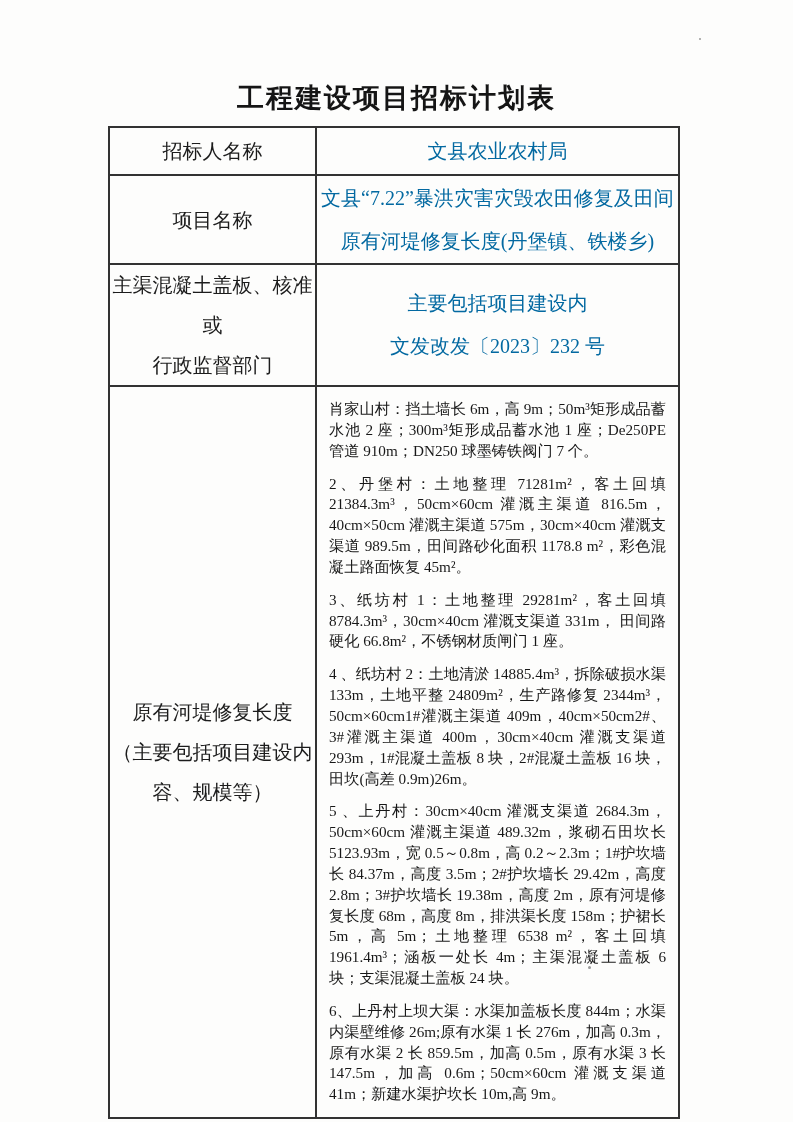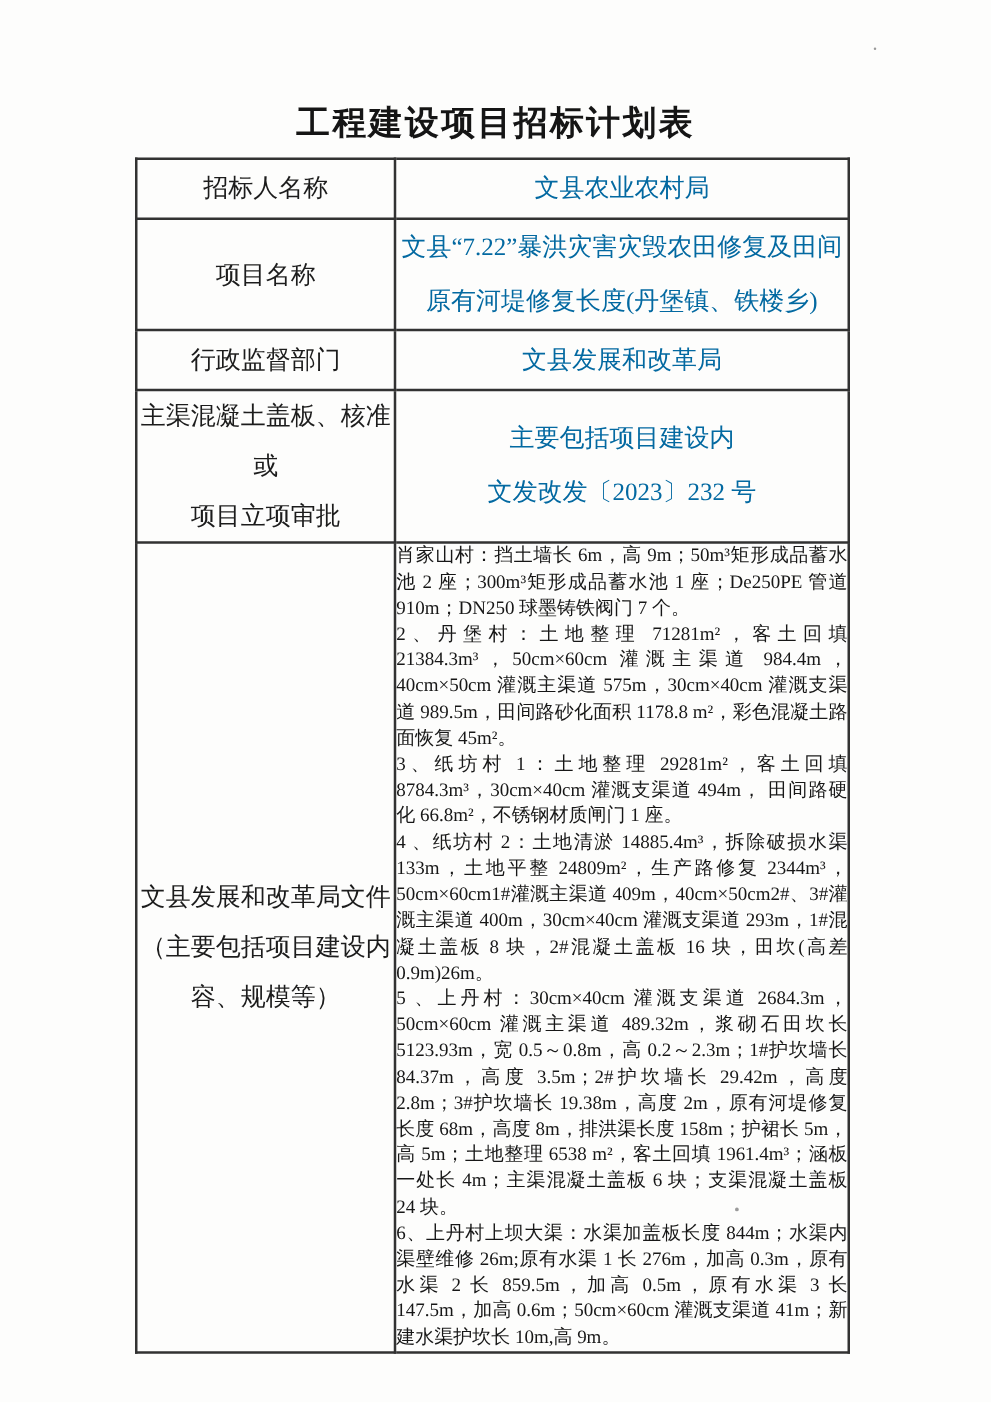--- a/index.html
+++ b/index.html
@@ -62,21 +62,21 @@
   tr.row-h50 td { height: 50px; }
   td.overview-cell {
     text-align: left;
     vertical-align: top;
     font-size: 15.2px;
     line-height: 20.85px;
     padding: 3px 7px 3px 9px;
     color: #171717;
   }
   td.overview-cell p {
-    margin: 0;
+    margin: 12px;
     text-align: justify;
   }
   .speck {
     position: absolute;
     background: #9a9a9a;
     border-radius: 50%;
   }
 </style>
 </head>
 <body>
@@ -100,50 +100,42 @@
       <tr class="row-h87">
         <td class="label-cell">
           <div>项目名称</div>
         </td>
         <td class="value-cell">
           <div>文县“7.22”暴洪灾害灾毁农田修复及田间</div>
           <div>原有河堤修复长度(丹堡镇、铁楼乡)</div>
         </td>
       </tr>
 
-      <tr class="row-h46">
-        <td class="label-cell">
-          <div>行政监督部门</div>
-        </td>
-        <td class="value-cell">
-          <div>文县发展和改革局</div>
-        </td>
-      </tr>
 
       <tr class="row-h86">
         <td class="label-cell">
           <div>主渠混凝土盖板、核准或</div>
-          <div>项目立项审批</div>
+          <div>行政监督部门</div>
         </td>
         <td class="value-cell">
           <div>主要包括项目建设内</div>
           <div>文发改发〔2023〕232 号</div>
         </td>
       </tr>
 
       <tr class="row-h565">
         <td class="label-cell">
-          <div>文县发展和改革局文件</div>
+          <div>原有河堤修复长度</div>
           <div>（主要包括项目建设内</div>
           <div>容、规模等）</div>
         </td>
         <td class="value-cell overview-cell">
           <p>肖家山村：挡土墙长 6m，高 9m；50m³矩形成品蓄水池 2 座；300m³矩形成品蓄水池 1 座；De250PE 管道 910m；DN250 球墨铸铁阀门 7 个。</p>
-          <p>2、丹堡村：土地整理 71281m²，客土回填 21384.3m³，50cm×60cm 灌溉主渠道 984.4m，40cm×50cm 灌溉主渠道 575m，30cm×40cm 灌溉支渠道 989.5m，田间路砂化面积 1178.8 m²，彩色混凝土路面恢复 45m²。</p>
-          <p>3、纸坊村 1：土地整理 29281m²，客土回填 8784.3m³，30cm×40cm 灌溉支渠道 494m， 田间路硬化 66.8m²，不锈钢材质闸门 1 座。</p>
+          <p>2、丹堡村：土地整理 71281m²，客土回填 21384.3m³，50cm×60cm 灌溉主渠道 816.5m，40cm×50cm 灌溉主渠道 575m，30cm×40cm 灌溉支渠道 989.5m，田间路砂化面积 1178.8 m²，彩色混凝土路面恢复 45m²。</p>
+          <p>3、纸坊村 1：土地整理 29281m²，客土回填 8784.3m³，30cm×40cm 灌溉支渠道 331m， 田间路硬化 66.8m²，不锈钢材质闸门 1 座。</p>
           <p>4 、纸坊村 2：土地清淤 14885.4m³，拆除破损水渠 133m，土地平整 24809m²，生产路修复 2344m³，50cm×60cm1#灌溉主渠道 409m，40cm×50cm2#、3#灌溉主渠道 400m，30cm×40cm 灌溉支渠道 293m，1#混凝土盖板 8 块，2#混凝土盖板 16 块，田坎(高差 0.9m)26m。</p>
           <p>5 、上丹村：30cm×40cm 灌溉支渠道 2684.3m，50cm×60cm 灌溉主渠道 489.32m，浆砌石田坎长 5123.93m，宽 0.5～0.8m，高 0.2～2.3m；1#护坎墙长 84.37m，高度 3.5m；2#护坎墙长 29.42m，高度 2.8m；3#护坎墙长 19.38m，高度 2m，原有河堤修复长度 68m，高度 8m，排洪渠长度 158m；护裙长 5m，高 5m；土地整理 6538 m²，客土回填 1961.4m³；涵板一处长 4m；主渠混凝土盖板 6 块；支渠混凝土盖板 24 块。</p>
           <p>6、上丹村上坝大渠：水渠加盖板长度 844m；水渠内渠壁维修 26m;原有水渠 1 长 276m，加高 0.3m，原有水渠 2 长 859.5m，加高 0.5m，原有水渠 3 长 147.5m，加高 0.6m；50cm×60cm 灌溉支渠道 41m；新建水渠护坎长 10m,高 9m。</p>
         </td>
       </tr>
 
 
     </tbody>
   </table>
 

